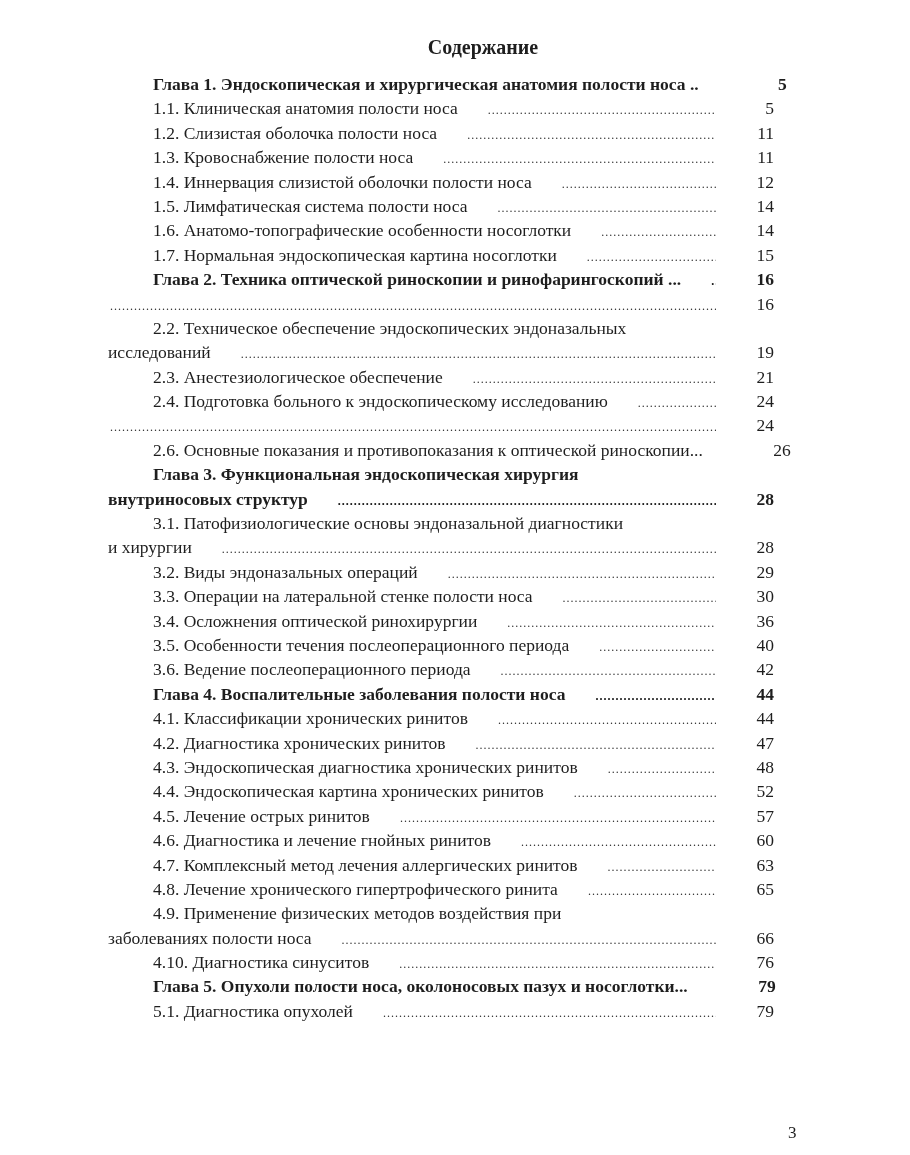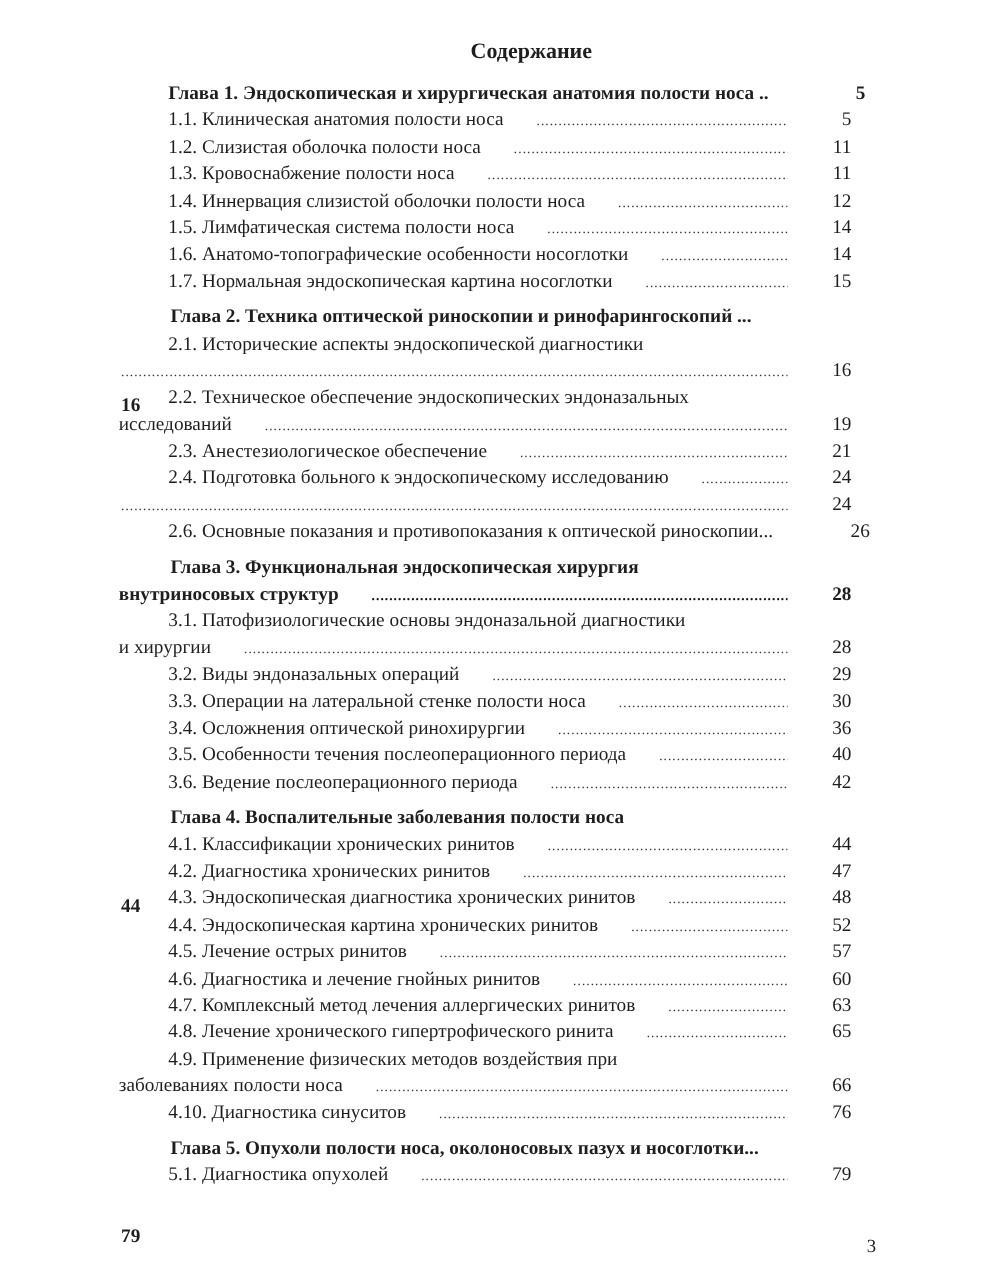--- a/index.html
+++ b/index.html
@@ -11,21 +11,21 @@
   .page-title {
     position: absolute; left: 0; width: 910px; top: 36px;
     text-align: center; font-weight: bold; font-size: 20px; padding-left: 28px;
   }
   .toc { position: absolute; left: 108px; width: 666px; top: 72px; }
   .row {
     display: flex; align-items: baseline; font-size: 17.5px;
     line-height: 24.4px; height: 24.4px; white-space: nowrap; gap: 28px;
   }
   .row.chapter { font-weight: bold; }
-  .row.gap { margin-top: 8px; flex-direction: column; }
+  .row.gap { margin-top: 0; }
   .indent { padding-left: 45px; }
   .cont-first { padding-left: 45px; }
   .row .label { flex: 0 0 auto; }
   .row .leader {
     flex: 1 1 auto; overflow: hidden; margin: 0 4px 0 2px;
     font-size: 12px; letter-spacing: 1px; color: #333;
   }
   .row .leader::before {
     content: "................................................................................................................................................................................................";
   }
@@ -80,25 +80,20 @@
     <div class="row">
       <span class="label indent">1.7. Нормальная эндоскопическая картина носоглотки</span>
       <span class="leader"></span>
       <span class="page">15</span>
     </div>
     <div class="row chapter gap">
       <span class="label indent">Глава 2. Техника оптической риноскопии и ринофарингоскопий ...</span>
       <span class="leader"></span>
       <span class="page">16</span>
     </div>
-    <div class="row nolead">
-      <span class="label cont-first">2.1. Исторические аспекты эндоскопической диагностики</span>
-      <span class="leader"></span>
-      <span class="page"></span>
-    </div>
     <div class="row">
       <span class="leader"></span>
       <span class="page">16</span>
     </div>
     <div class="row nolead">
       <span class="label cont-first">2.2. Техническое обеспечение эндоскопических эндоназальных</span>
       <span class="leader"></span>
       <span class="page"></span>
     </div>
     <div class="row">

